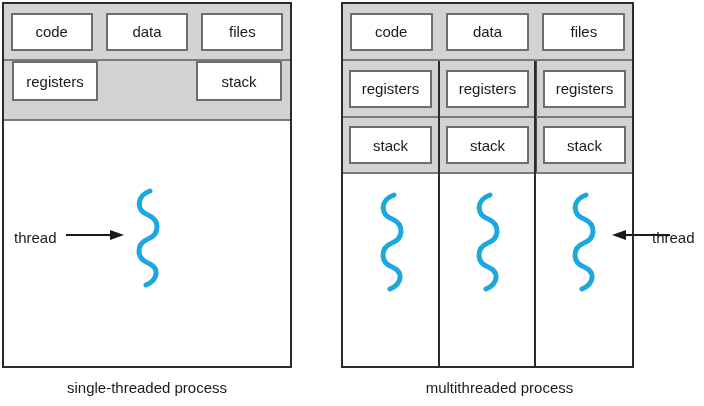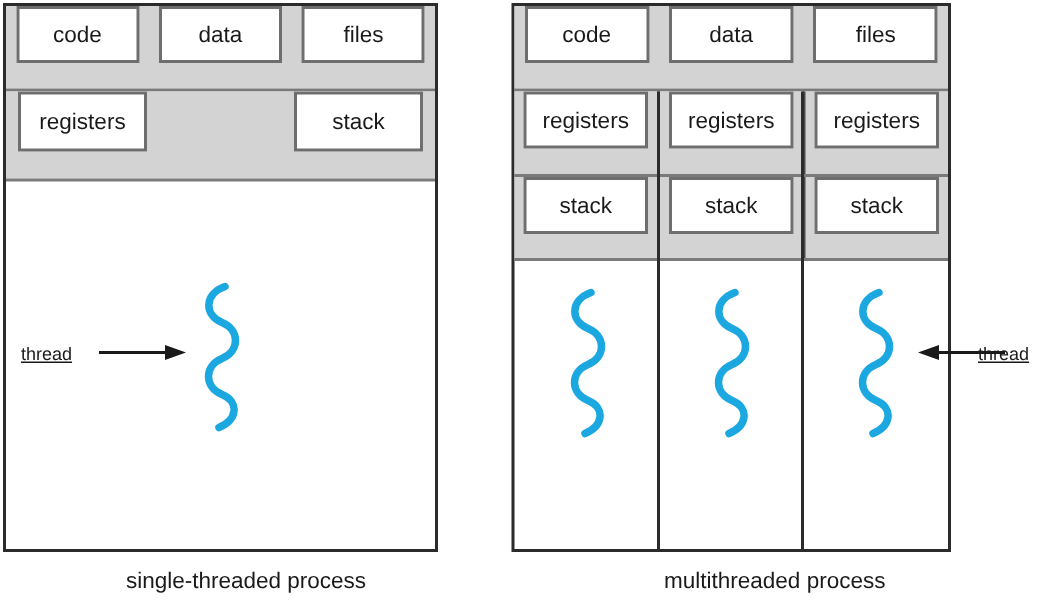--- a/index.html
+++ b/index.html
@@ -40,20 +40,21 @@
     position: absolute;
     left: 0;
     right: 0;
     height: 2px;
     background: #7a7a7a;
   }
 
   .cellcol {
     flex: 1 1 0;
     display: flex;
+    align-items: center;
     justify-content: center;
     box-sizing: border-box;
   }
 
   
   .cell {
     background: #ffffff;
     border: 2px solid #6e6e6e;
     box-sizing: border-box;
     display: flex;
@@ -118,46 +119,44 @@
     height: 100px;
   }
   #thread-left   { left: 128px; top: 188px; }
   #thread-r1     { left: 372px; top: 192px; }
   #thread-r2     { left: 468px; top: 192px; }
   #thread-r3     { left: 564px; top: 192px; }
 
   
   .annot-label {
     position: absolute;
-    font-size: 12px;
+    font-size: 15px;
     line-height: 1;
     color: #1a1a1a;
     white-space: nowrap;
-    text-decoration: underline;
   }
   #thread-label-left  { left: 14px;  top: 230px; }
   #thread-label-right { left: 652px; top: 230px; }
 
   .arrow {
     position: absolute;
     height: 14px;
   }
   #arrow-left  { left: 66px;  top: 228px; width: 58px; }
   #arrow-right { left: 612px; top: 228px; width: 58px; }
 
   
   .caption {
     position: absolute;
     top: 380px;
     font-size: 15px;
     line-height: 1;
     color: #1a1a1a;
     text-align: center;
     white-space: nowrap;
-    margin-left: 17px;
   }
   #caption-left  { left: 0px;   width: 294px; }
   #caption-right { left: 353px; width: 293px; }
 </style>
 </head>
 <body>
 
 <div class="process" id="left-process">
 
   <div class="band" id="left-band-top">

